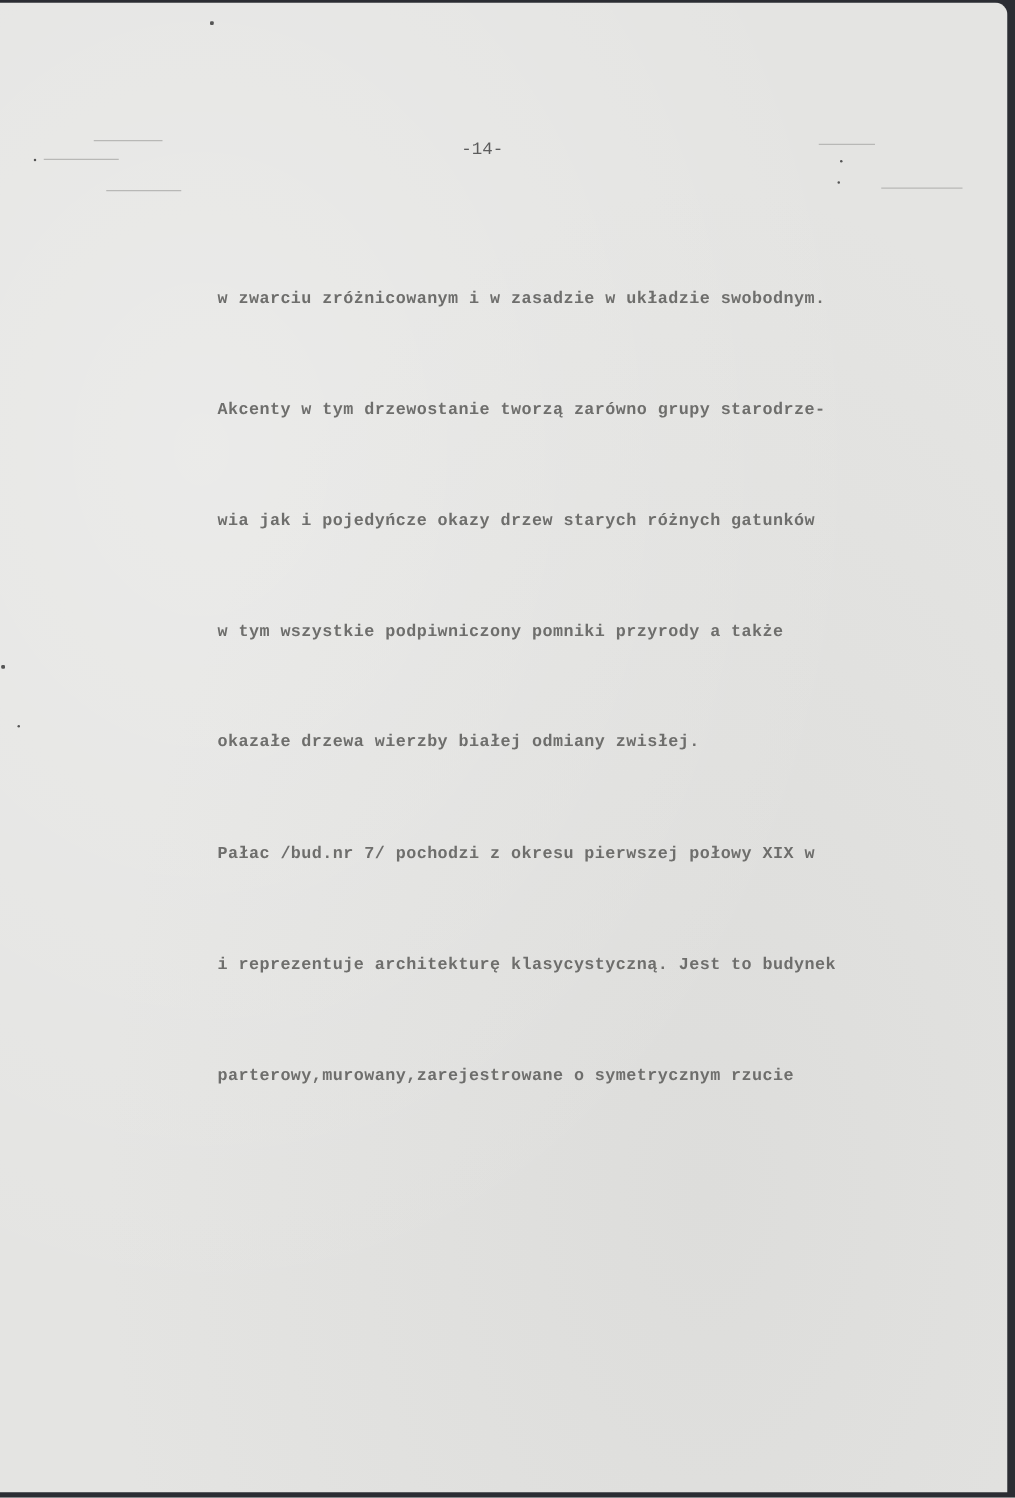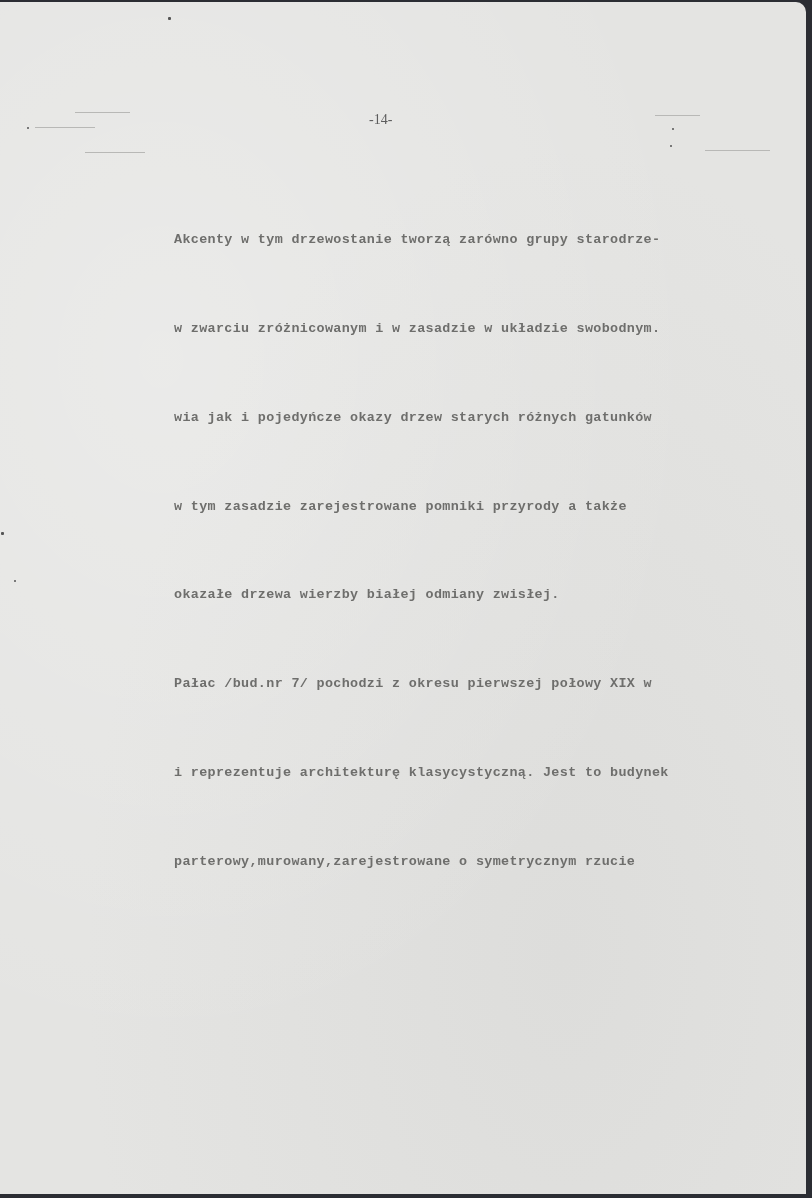--- a/index.html
+++ b/index.html
@@ -34,21 +34,21 @@
       position: absolute;
       width: 3px;
       height: 3px;
       background: #555;
       border-radius: 1px;
     }
     .page-number {
       position: absolute;
       left: 369px;
       top: 110px;
-      font-family: Liberation Serif, serif;
+      font-family: Liberation Mono, monospace;
       font-size: 14px;
       color: #5c5c5c;
       letter-spacing: 0px;
     }
     .body-text {
       position: absolute;
       left: 174px;
       top: 164px;
       width: 630px;
       font-family: "Liberation Mono", monospace;
@@ -77,24 +77,24 @@
   <div class="dash" style="left:705px; top:148px; width:65px;"></div>
   <div class="dot" style="left:672px; top:126px; width:2px; height:2px;"></div>
   <div class="dot" style="left:670px; top:143px; width:2px; height:2px;"></div>
   <div class="dot" style="left:1px; top:530px;"></div>
   <div class="dot" style="left:14px; top:578px; width:2px; height:2px;"></div>
   <div class="dot" style="left:27px; top:125px; width:2px; height:2px;"></div>
 
   <div class="page-number">-14-</div>
 
   <div class="body-text">
+    <span class="line">w zwarciu zróżnicowanym i w zasadzie w układzie swobodnym.</span>
     <span class="line">Akcenty w tym drzewostanie tworzą zarówno grupy starodrze-</span>
-    <span class="line">w zwarciu zróżnicowanym i w zasadzie w układzie swobodnym.</span>
     <span class="line">wia jak i pojedyńcze okazy drzew starych różnych gatunków</span>
-    <span class="line">w tym zasadzie zarejestrowane pomniki przyrody a także</span>
+    <span class="line">w tym wszystkie podpiwniczony pomniki przyrody a także</span>
     <span class="line">okazałe drzewa wierzby białej odmiany zwisłej.</span>
     <span class="line">Pałac /bud.nr 7/ pochodzi z okresu pierwszej połowy XIX w</span>
     <span class="line">i reprezentuje architekturę klasycystyczną. Jest to budynek</span>
     <span class="line">parterowy,murowany,zarejestrowane o symetrycznym rzucie</span>
     
     
     
     
     
     

